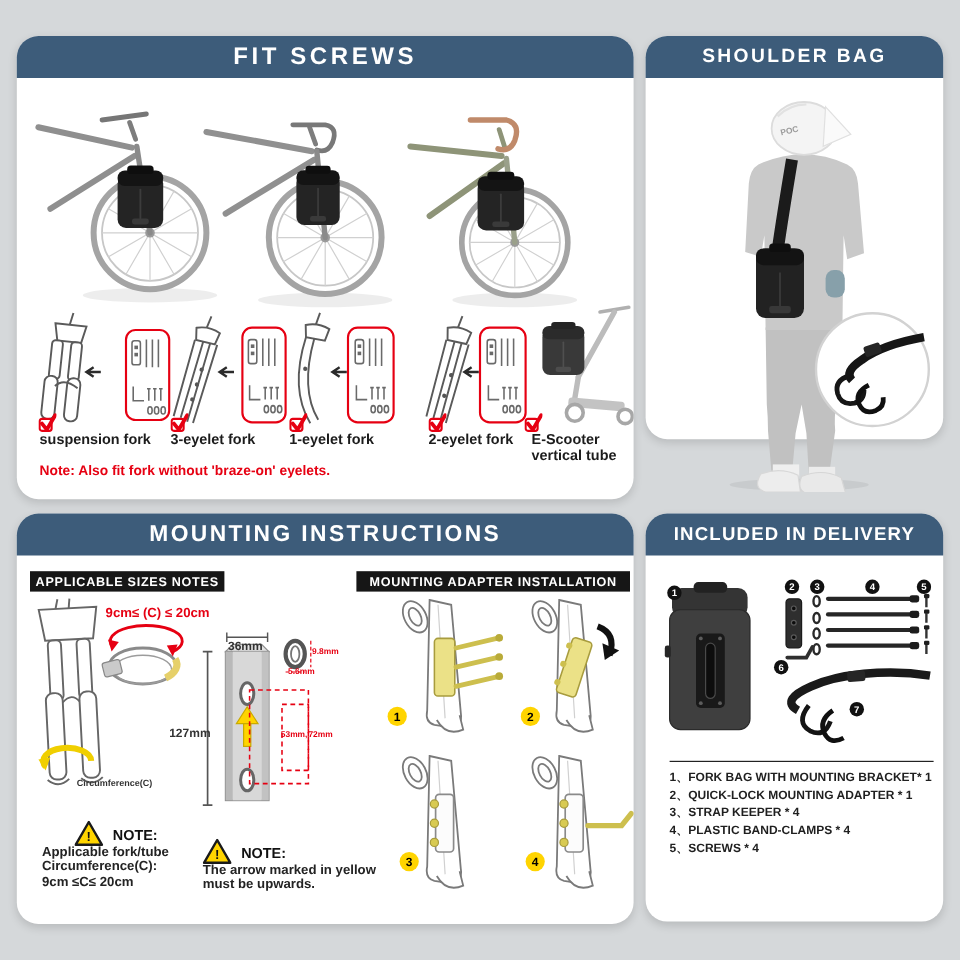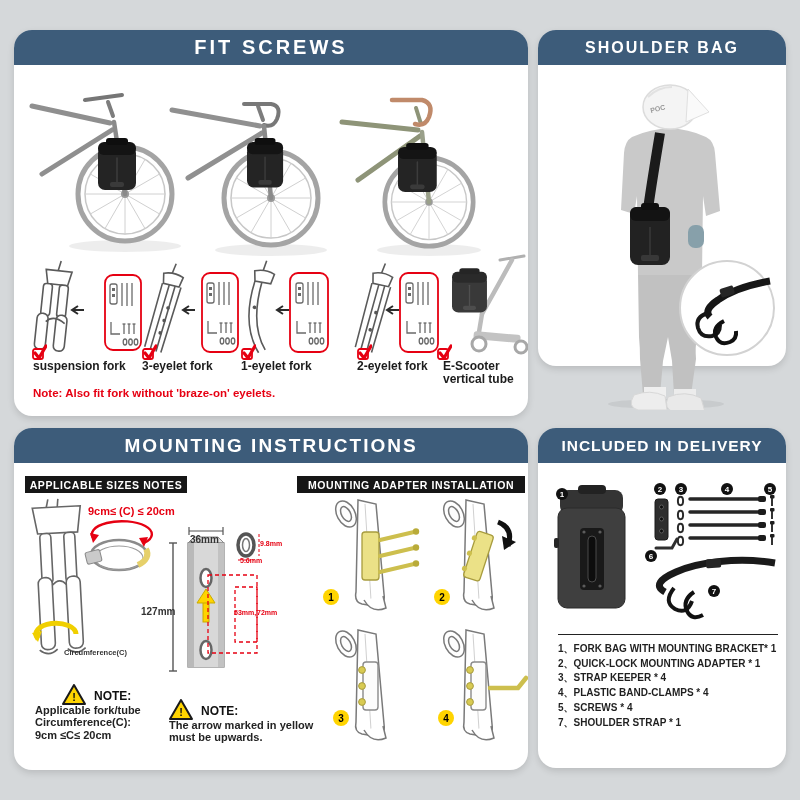--- a/index.html
+++ b/index.html
@@ -505,17 +505,16 @@
       </g>
     </svg>
 
     <div class="divider"></div>
     <div class="dlist">
       <div class="ditem">1、FORK BAG WITH MOUNTING BRACKET* 1</div>
       <div class="ditem">2、QUICK-LOCK MOUNTING ADAPTER * 1</div>
       <div class="ditem">3、STRAP KEEPER * 4</div>
       <div class="ditem">4、PLASTIC BAND-CLAMPS * 4</div>
       <div class="ditem">5、SCREWS * 4</div>
-      <div class="ditem">7、SHOULDER STRAP * 1</div>
     </div>
   </section>
 
 </div>
 
 </body></html>

